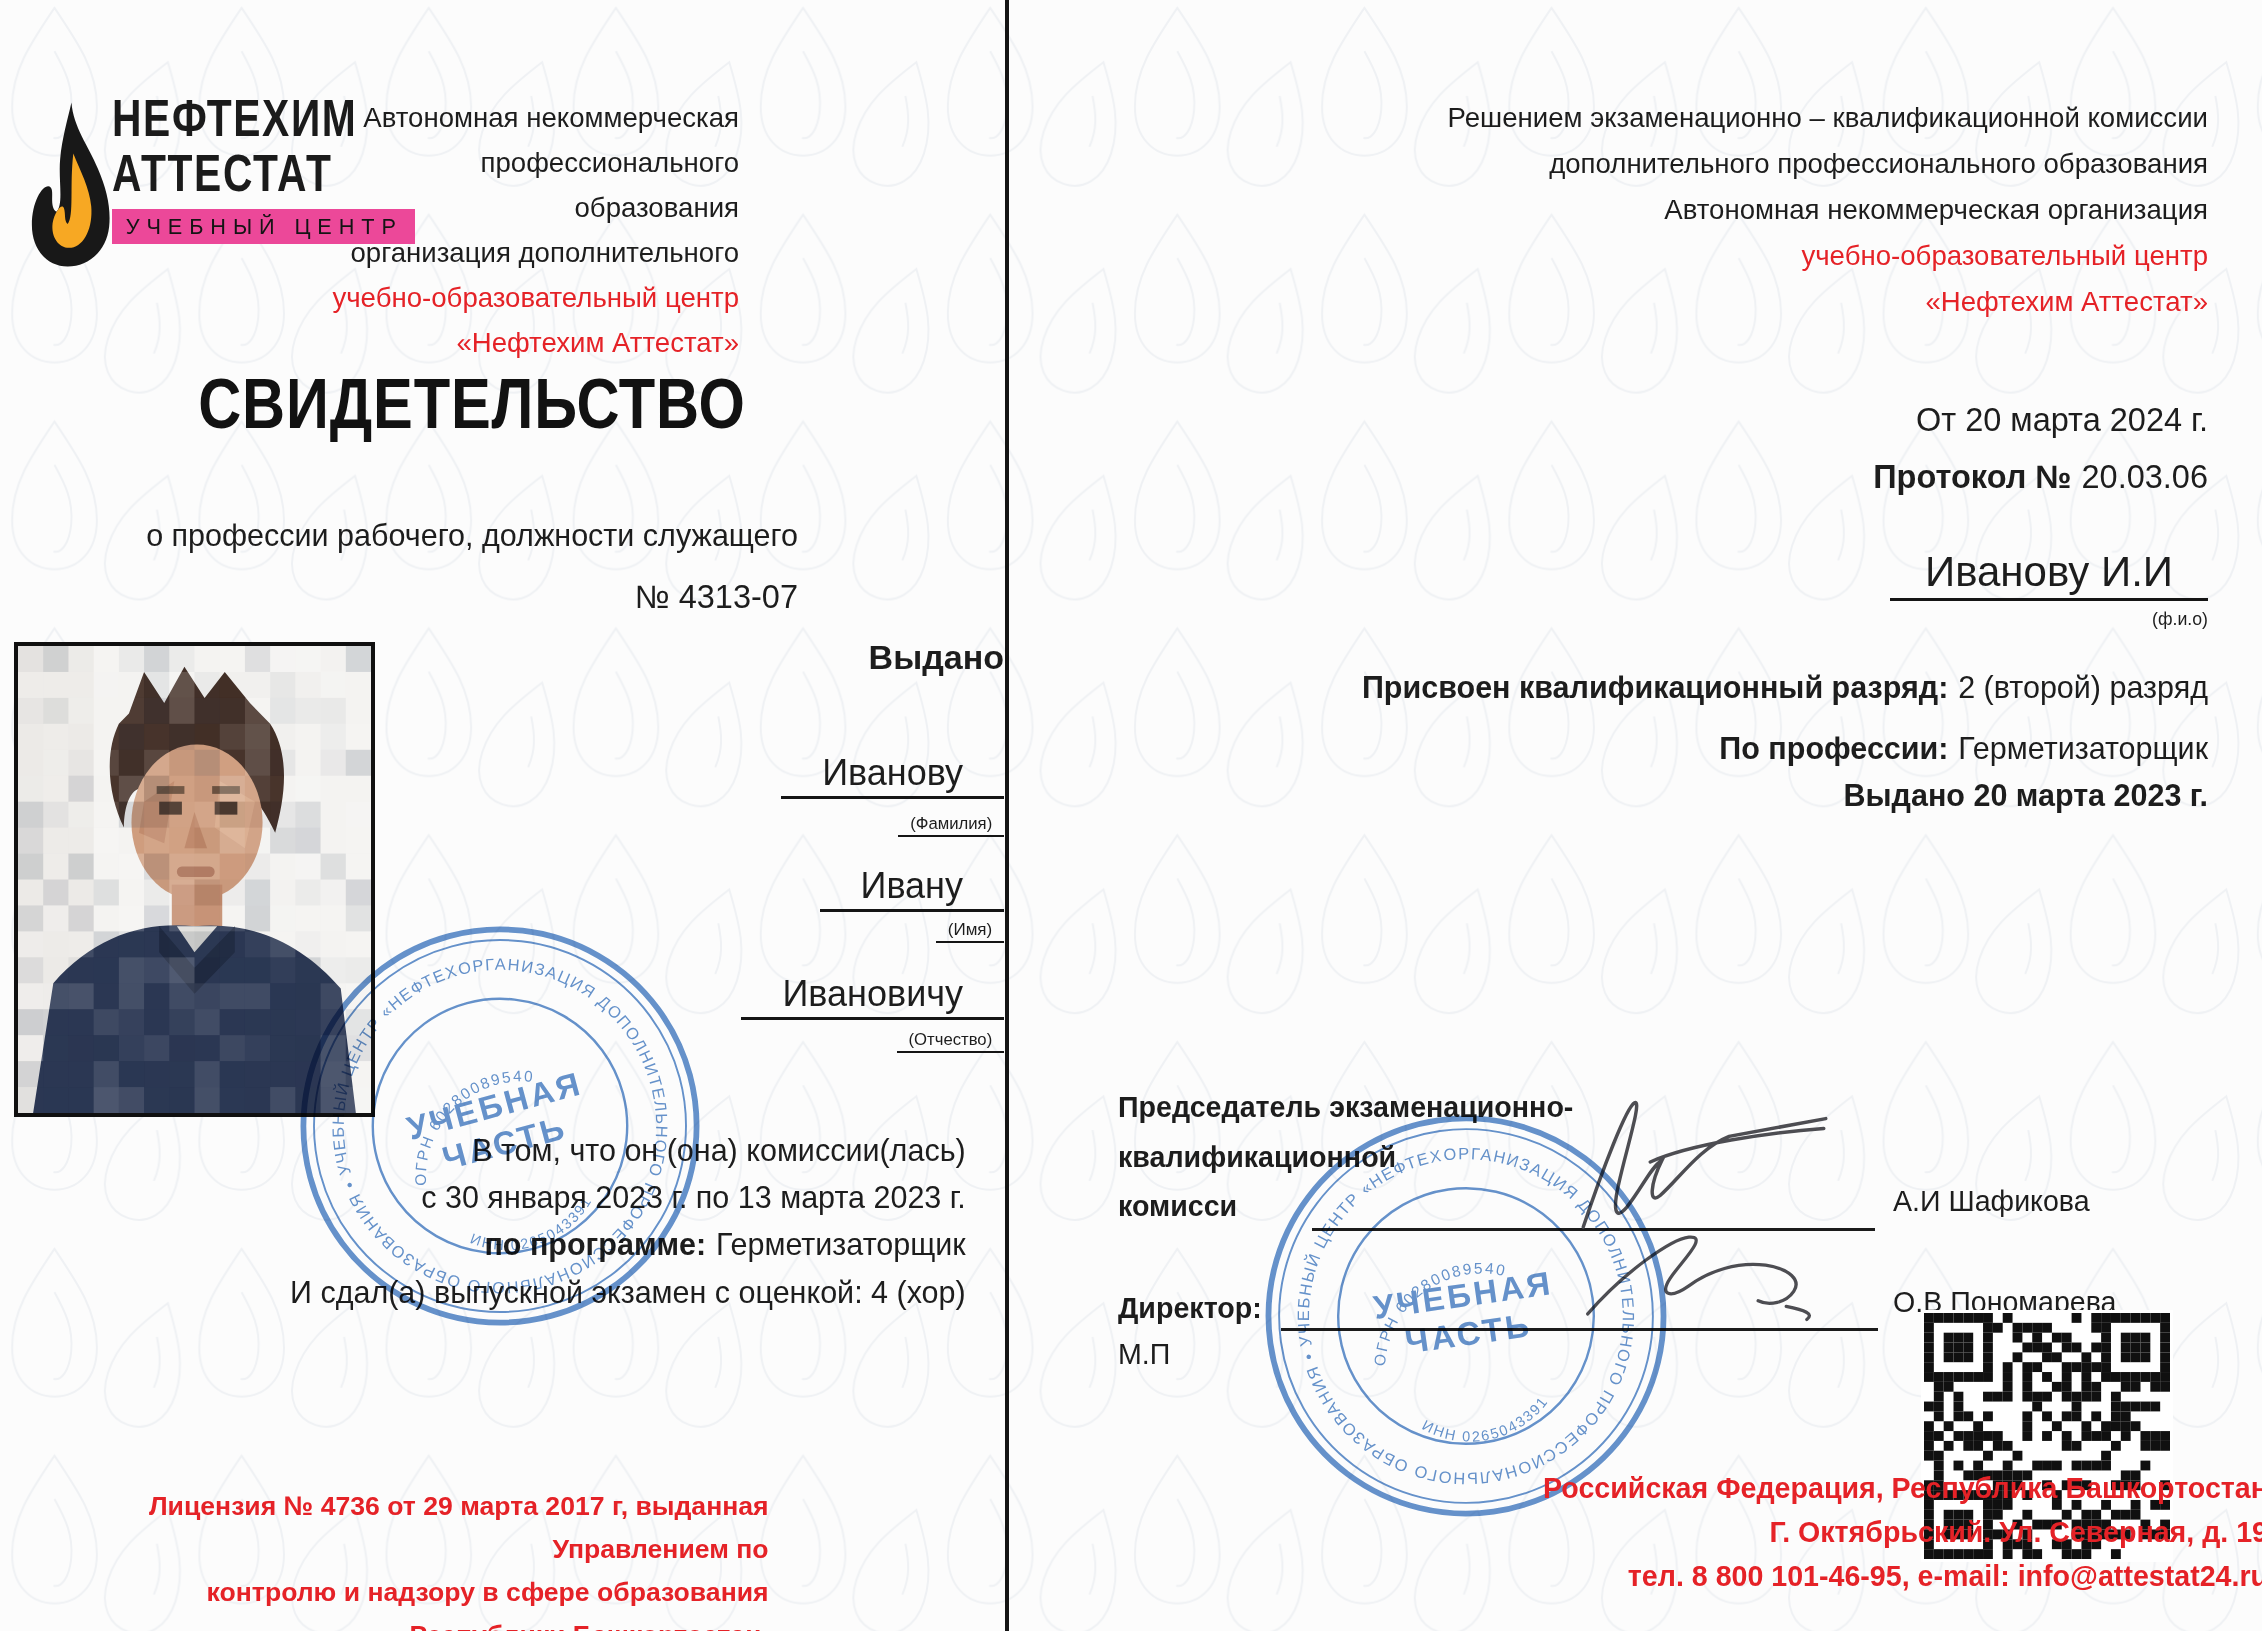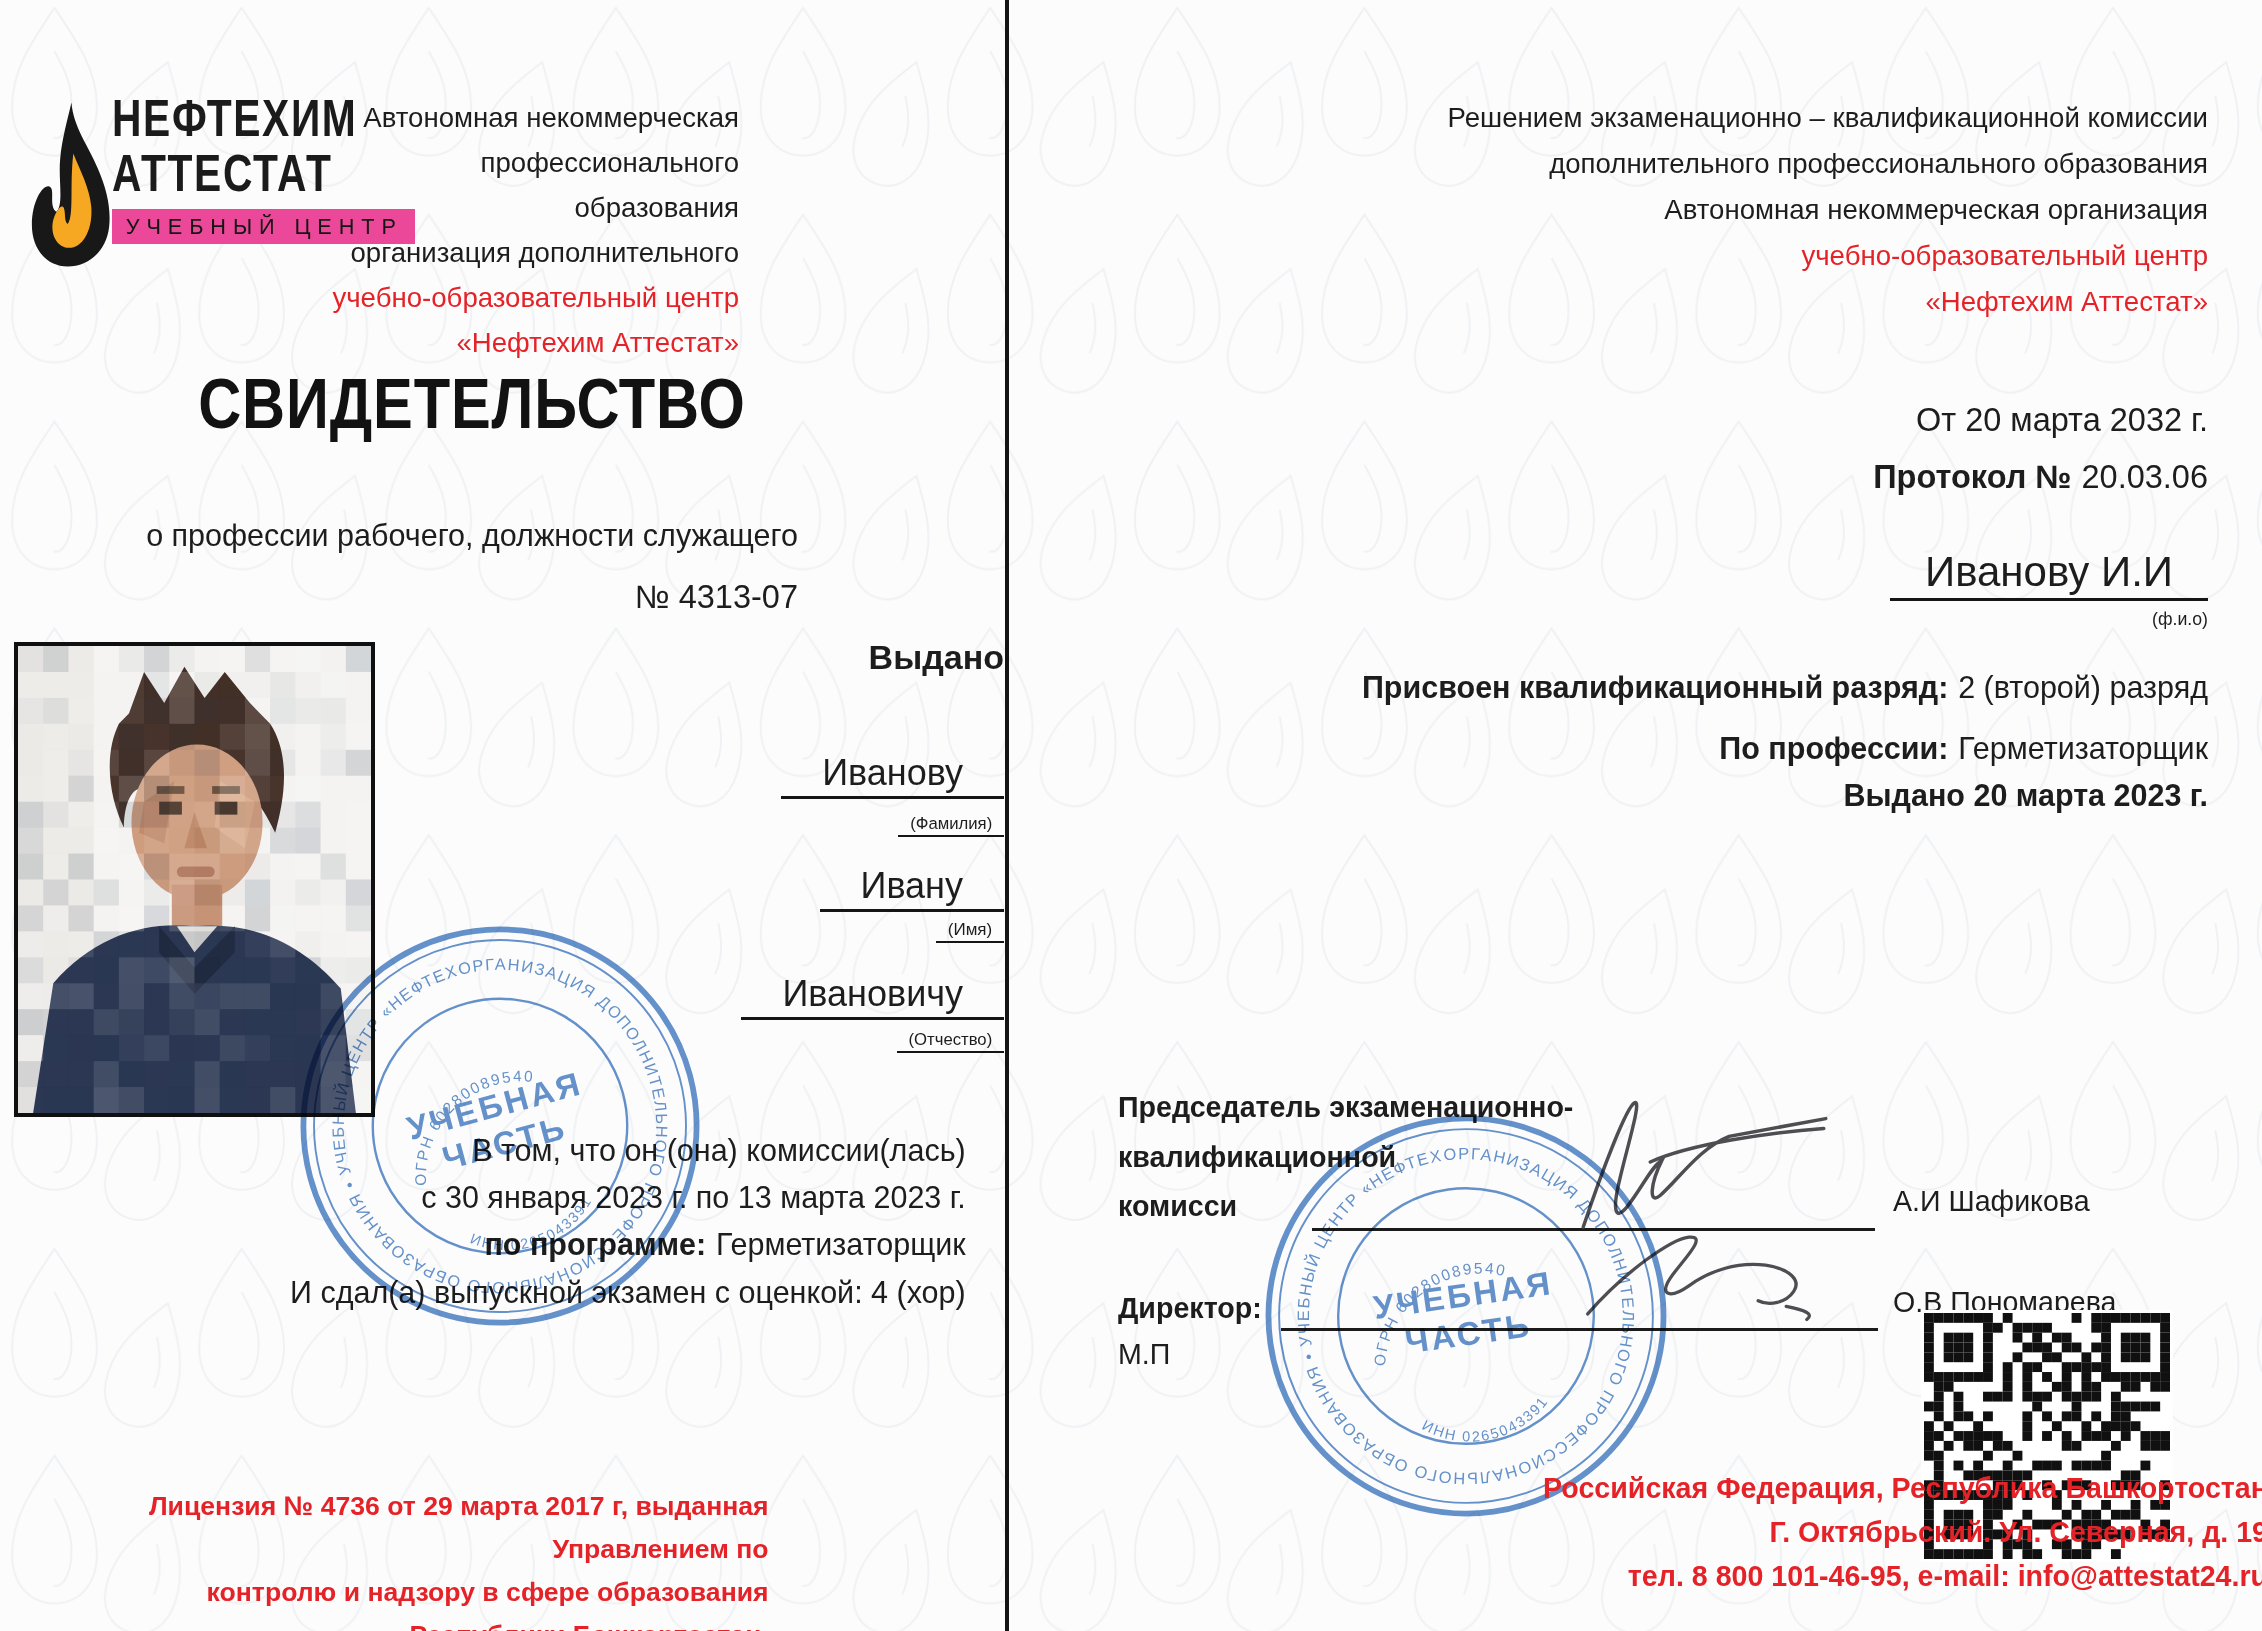--- a/index.html
+++ b/index.html
@@ -410,21 +410,21 @@
   <div>
 
     <div class="abs ctr" style="left:1046px; top:95px; width:1162px; line-height:46px;">
       <div class="org-line">Решением экзаменационно – квалификационной комиссии</div>
       <div class="org-line">дополнительного профессионального образования</div>
       <div class="org-line">Автономная некоммерческая организация</div>
       <div class="org-line red">учебно-образовательный центр</div>
       <div class="org-line red">«Нефтехим Аттестат»</div>
     </div>
 
-    <div class="abs ctr" style="left:1046px; top:402px; width:1162px; font-size:32.5px;">От 20 марта 2032 г.</div>
+    <div class="abs ctr" style="left:1046px; top:402px; width:1162px; font-size:32.5px;">От 20 марта 2024 г.</div>
 
     <div class="abs ctr" style="left:1046px; top:459px; width:1162px; font-size:32.5px;">
       <span class="bold" style="margin-right:9.9px;">Протокол №</span><span>20.03.06</span>
     </div>
 
     <div class="abs ctr" style="left:1046px; top:548px; width:1162px; font-size:42px;">
       <span class="nameU" style="padding:0 35px 2px 35px;">Иванову И.И</span>
     </div>
     <div class="abs ctr" style="left:1046px; top:609px; width:1162px; font-size:17.7px;">(ф.и.о)</div>
 

